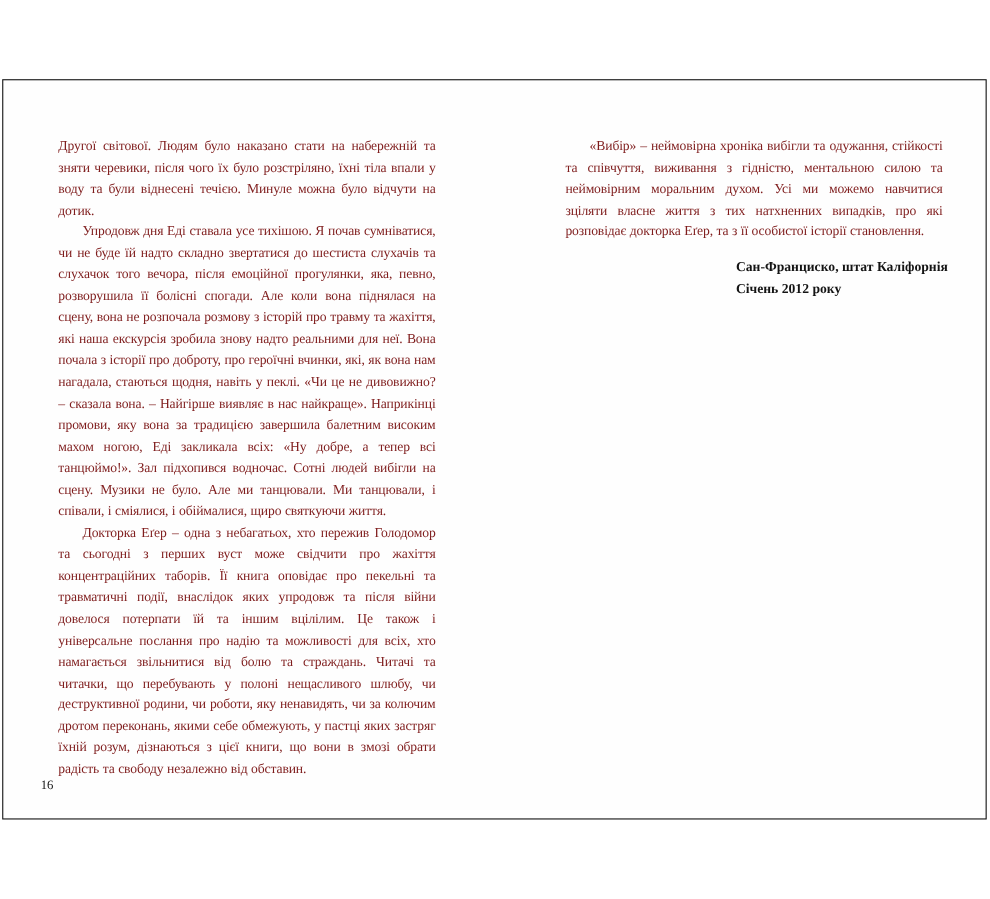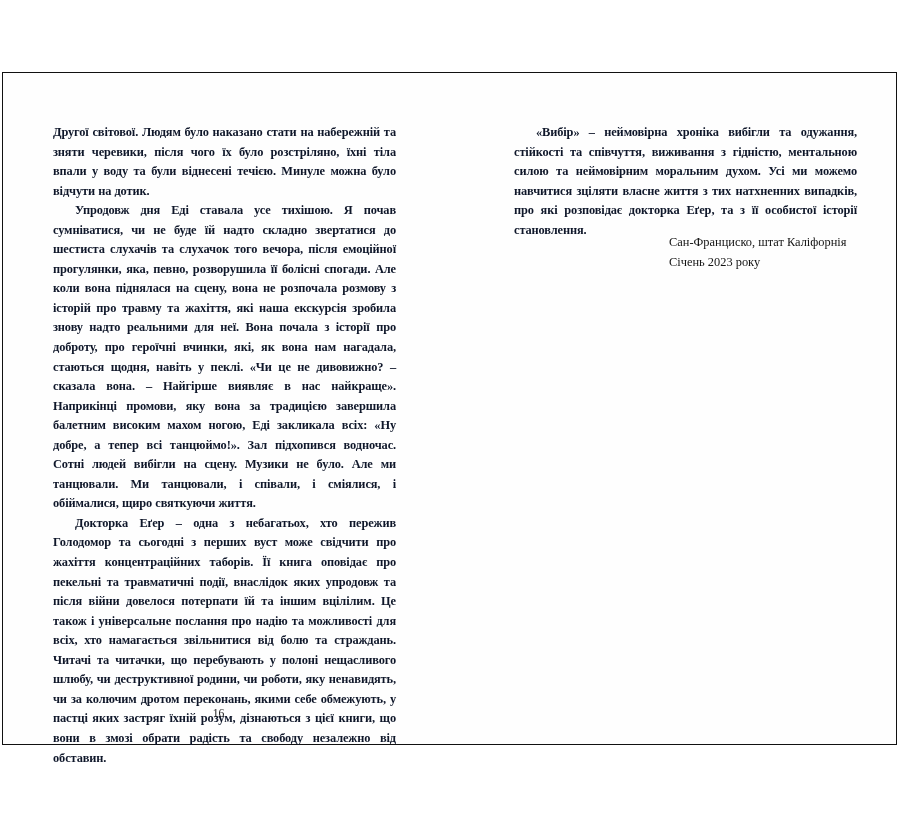--- a/index.html
+++ b/index.html
@@ -43,24 +43,23 @@
     width: 448px;
   }
 
   .text-column {
     position: absolute;
     font-size: 12.4px;
     line-height: 19.55px;
     text-align: justify;
     text-justify: inter-word;
     hyphens: manual;
-    color: #0f172a;
+    color: #7f1d1d;
     letter-spacing: -0.01em;
     word-spacing: 0.02em;
-    font-weight: bold;
   }
 
   #left-text-column {
     left: 50px;
     top: 50px;
     width: 343px;
   }
 
   #right-text-column {
     left: 64px;
@@ -72,43 +71,43 @@
     margin: 0;
     text-indent: 0;
   }
 
   .para.indented {
     text-indent: 22px;
   }
 
   #page-number-left {
     position: absolute;
-    left: 44px;
+    left: 34px;
     top: 633px;
     width: 343px;
-    text-align: center;
     font-size: 11.6px;
     line-height: 16px;
     color: #161616;
   }
 
   #signature-block {
     position: absolute;
     left: 219px;
     top: 160px;
     width: 200px;
     font-size: 12.4px;
     line-height: 19.55px;
     text-align: left;
     color: #141414;
   }
 
   .sig-line {
     margin: 0;
     white-space: nowrap;
+    font-weight: bold;
   }
 </style>
 </head>
 <body>
 
 <div id="page-spread">
 
   <div class="page" id="page-left">
     <div class="text-column" id="left-text-column">
       <p class="para">Другої світової. Людям було наказано стати на набережній та зняти черевики, після чого їх було розстріляно, їхні тіла впали у воду та були віднесені течією. Минуле можна було відчути на дотик.</p>
@@ -117,17 +116,17 @@
     </div>
     <div id="page-number-left">16</div>
   </div>
 
   <div class="page" id="page-right">
     <div class="text-column" id="right-text-column">
       <p class="para indented">«Вибір» – неймовірна хроніка вибігли та одужання, стійкості та співчуття, виживання з гідністю, ментальною силою та неймовірним моральним духом. Усі ми можемо навчитися зціляти власне життя з тих натхненних випадків, про які розповідає докторка Еґер, та з її особистої історії становлення.</p>
     </div>
     <div id="signature-block">
       <p class="sig-line">Сан-Франциско, штат Каліфорнія</p>
-      <p class="sig-line">Січень 2023 року</p>
+      <p class="sig-line">Січень 2012 року</p>
     </div>
   </div>
 
 </div>
 
 </body></html>

